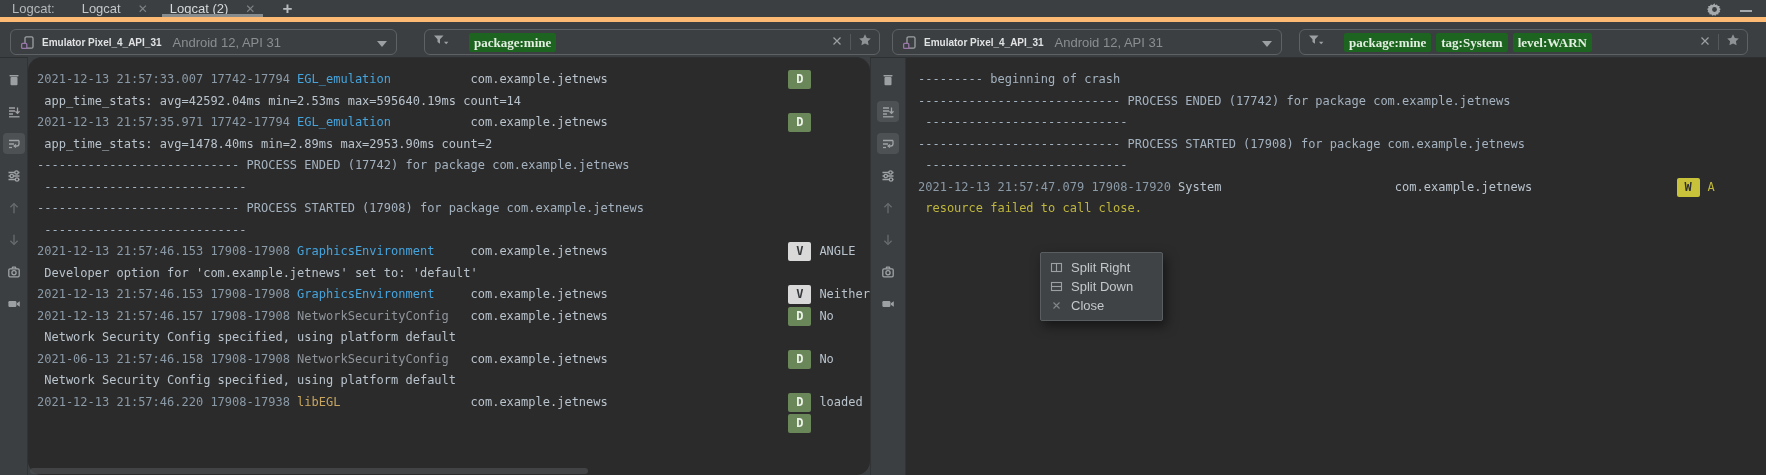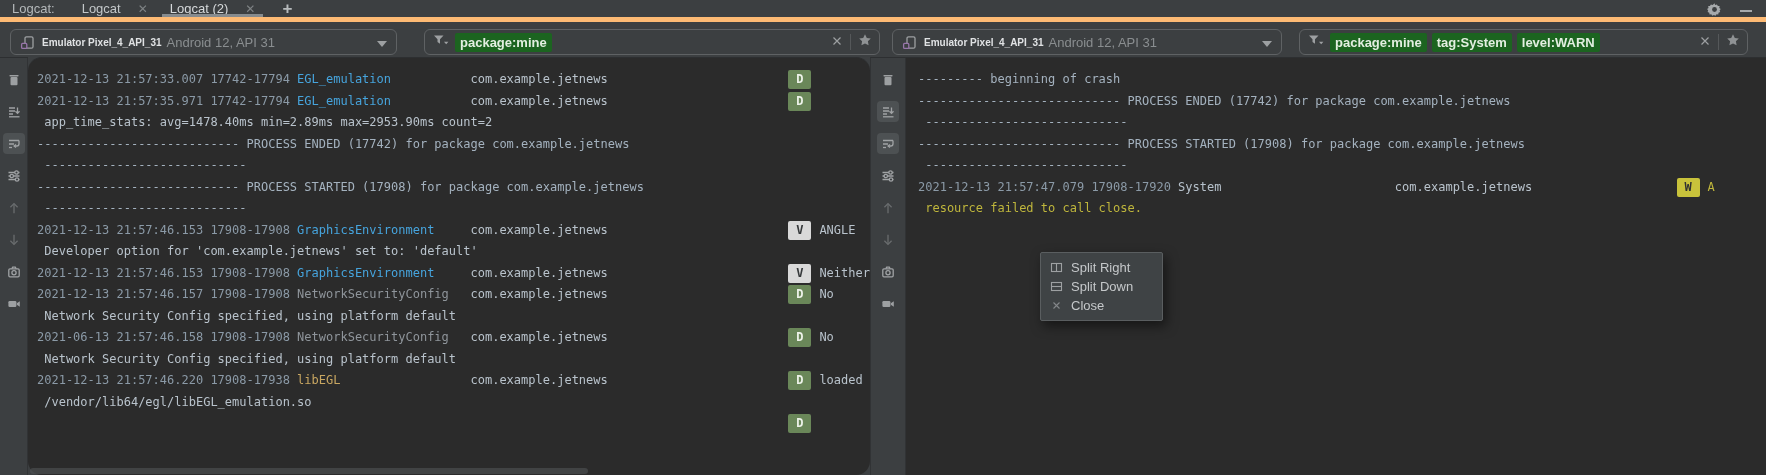--- a/index.html
+++ b/index.html
@@ -20,28 +20,28 @@
   .tab .x { color:#7f8385; font-size:12px; line-height:1; }
   .plus { color:#b7bbbd; font-size:17px; margin-left:16px; font-weight:bold; }
   .hdr-right { position:absolute; right:14px; top:0; height:22px; display:flex;
     align-items:center; gap:18px; }
   .minim { width:12px; height:2px; background:#a6a9ab; }
   
   .box { position:absolute; top:29px; height:26px; border:1px solid #5f6264;
     border-radius:6px; display:flex; align-items:center; background:#3c3f41; }
   .devbox { padding:0 9px; }
   .dev-name { color:#e0e2e4; font-size:10px; font-weight:bold; margin-left:7px; white-space:pre; }
-  .dev-details { color:#8a8e90; font-size:13px; margin-left:5px; white-space:pre; }
+  .dev-details { color:#8a8e90; font-size:13px; margin-left:11px; white-space:pre; }
   .devbox .caret { margin-left:auto; }
   #dev0 { left:10px;  width:387px; }
   #flt0 { left:424px; width:456px; }
   #dev1 { left:892px; width:390px; }
   #flt1 { left:1299px; width:449px; }
   .fltbox { padding:0 7px; }
-  .chips { display:flex; gap:5px; margin-left:6px; }
+  .chips { display:flex; gap:5px; margin-left:20px;font-family:Liberation Serif, serif; }
   .chip { background:var(--chip-green); color:#e3efe1; font-size:13px; font-weight:bold;
     padding:1px 5px; border-radius:2px; line-height:17px; }
   .flt-right { display:flex; align-items:center; gap:7px; margin-left:auto; }
   .vdiv { width:1px; height:16px; background:#55585a; }
   
   .gutter { position:absolute; top:57px; bottom:0; background:#3c3f41;
     display:flex; flex-direction:column; align-items:center; gap:11px; padding-top:11px; }
   #gut0 { left:0; width:28px; border-right:1px solid #313335; border-top:1px solid #2d2f31; }
   #gut1 { left:870px; width:36px; border-left:1px solid #313335;
     border-right:1px solid #313335; border-top:1px solid #2d2f31; }
@@ -224,35 +224,35 @@
       <div class="gut-icon">
         <svg width="16" height="16" viewBox="0 0 16 16">
           <rect x="2.4" y="5" width="8" height="6" rx="1.2" fill="#9da0a2" stroke="none"></rect>
           <path d="M10.8 7.3l3-2v5.4l-3-2z" fill="#9da0a2" stroke="none"></path>
         </svg>
       </div>
     </div>
   <div class="logarea" id="log0">
       <div class="loglines">
         <div class="logline"><span class="time">2021-12-13 21:57:33.007 17742-17794 </span><span class="tag-blue">EGL_emulation           </span><span class="pkg">com.example.jetnews                         </span><span class="badge lvl-d">D</span></div>
+        <div class="logline"><span class="msg"> app_time_stats: avg=42592.04ms min=2.53ms max=595640.19ms count=14</span></div>
         <div class="logline"><span class="time">2021-12-13 21:57:35.971 17742-17794 </span><span class="tag-blue">EGL_emulation           </span><span class="pkg">com.example.jetnews                         </span><span class="badge lvl-d">D</span></div>
         <div class="logline"><span class="msg"> app_time_stats: avg=1478.40ms min=2.89ms max=2953.90ms count=2</span></div>
         <div class="logline"><span class="proc">---------------------------- PROCESS ENDED (17742) for package com.example.jetnews</span></div>
         <div class="logline"><span class="proc"> ----------------------------</span></div>
         <div class="logline"><span class="proc">---------------------------- PROCESS STARTED (17908) for package com.example.jetnews</span></div>
         <div class="logline"><span class="proc"> ----------------------------</span></div>
         <div class="logline"><span class="time">2021-12-13 21:57:46.153 17908-17908 </span><span class="tag-blue">GraphicsEnvironment     </span><span class="pkg">com.example.jetnews                         </span><span class="badge lvl-v">V</span><span class="msg">ANGLE</span></div>
         <div class="logline"><span class="msg"> Developer option for 'com.example.jetnews' set to: 'default'</span></div>
         <div class="logline"><span class="time">2021-12-13 21:57:46.153 17908-17908 </span><span class="tag-blue">GraphicsEnvironment     </span><span class="pkg">com.example.jetnews                         </span><span class="badge lvl-v">V</span><span class="msg">Neither</span></div>
         <div class="logline"><span class="time">2021-12-13 21:57:46.157 17908-17908 </span><span class="tag-gray">NetworkSecurityConfig   </span><span class="pkg">com.example.jetnews                         </span><span class="badge lvl-d">D</span><span class="msg">No</span></div>
         <div class="logline"><span class="msg"> Network Security Config specified, using platform default</span></div>
         <div class="logline"><span class="time">2021-06-13 21:57:46.158 17908-17908 </span><span class="tag-gray">NetworkSecurityConfig   </span><span class="pkg">com.example.jetnews                         </span><span class="badge lvl-d">D</span><span class="msg">No</span></div>
         <div class="logline"><span class="msg"> Network Security Config specified, using platform default</span></div>
         <div class="logline"><span class="time">2021-12-13 21:57:46.220 17908-17938 </span><span class="tag-tan">libEGL                  </span><span class="pkg">com.example.jetnews                         </span><span class="badge lvl-d">D</span><span class="msg">loaded</span></div>
-        <div class="logline"><span class="msg"> /vendor/lib64/egl/libEGL_emulation.so</span></div>
         <div class="logline"><span class="time">                                                                                                        </span><span class="badge lvl-d">D</span></div>
       </div>
     </div>
   <div class="gutter" id="gut1">
       <div class="gut-icon">
         <svg width="16" height="16" viewBox="0 0 16 16">
           <rect x="4.5" y="5" width="7" height="8.2" rx="1" fill="#9da0a2" stroke="none"></rect>
           <rect x="3.4" y="3" width="9.2" height="1.5" rx=".7" fill="#9da0a2" stroke="none"></rect>
         </svg>
       </div>

